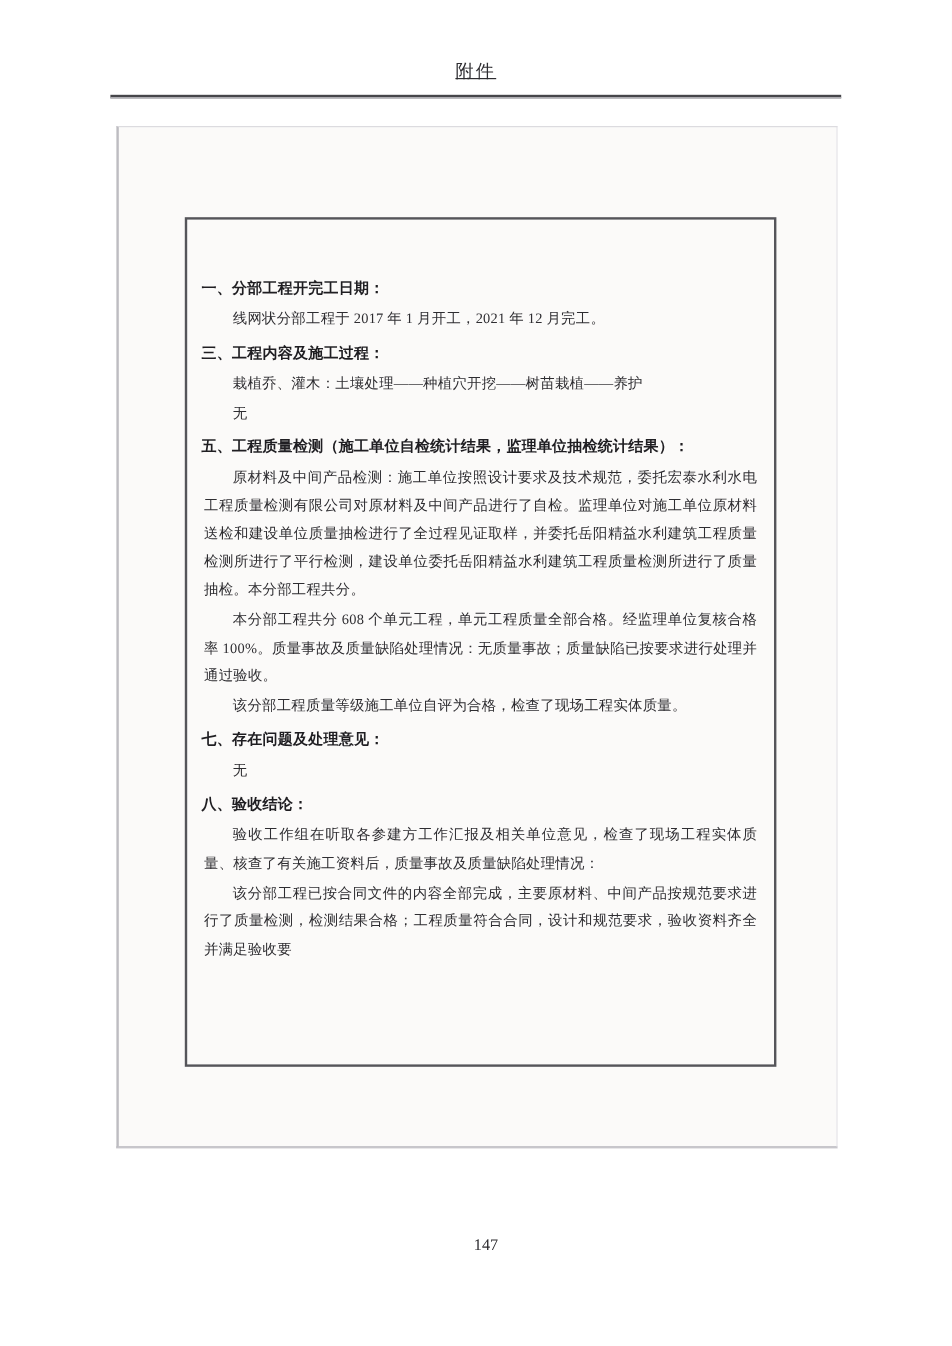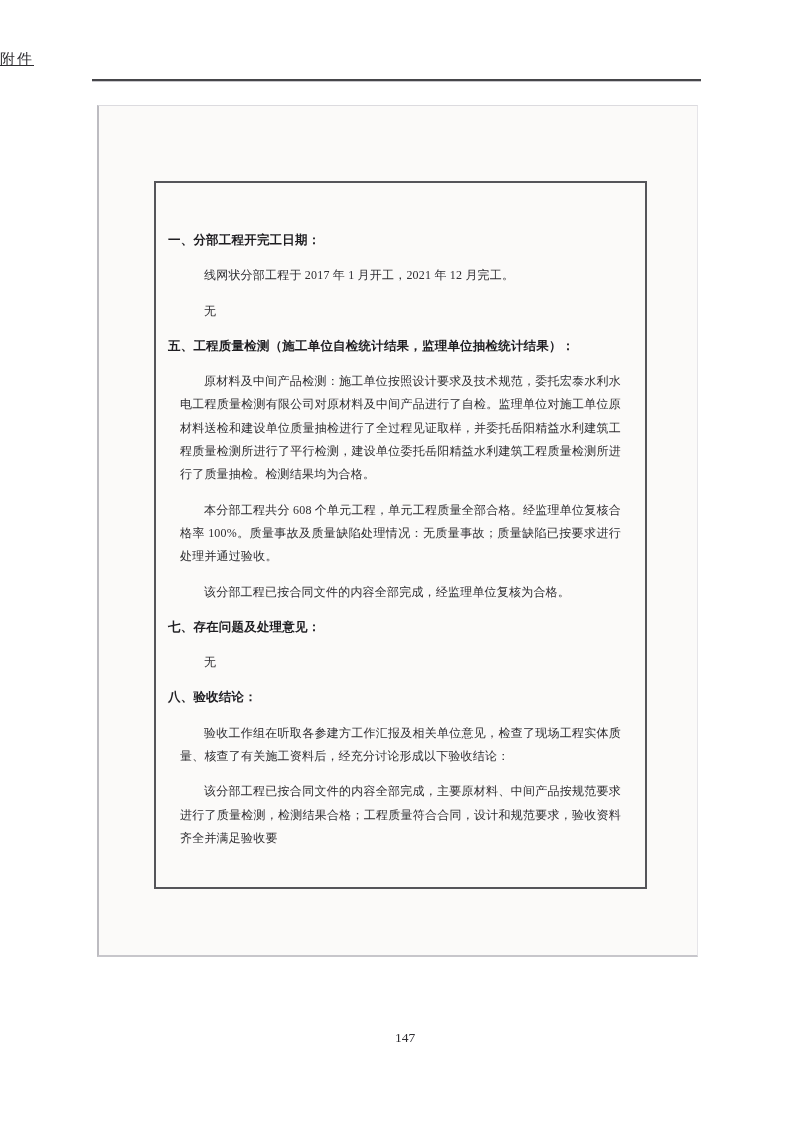--- a/index.html
+++ b/index.html
@@ -6,20 +6,21 @@
   body {
     width: 793px; height: 1122px;
     position: relative;
     background: var(--page_bg, #ffffff);
     font-family: "Liberation Serif", "DejaVu Serif", serif;
     overflow: hidden;
   }
 
   .header-title {
     position: absolute; top: 50px; left: 0; right: 0;
+    text-align: center;
     font-size: 15px; letter-spacing: 2px;
     color: var(--ink, #2e2d31);
     text-decoration: underline;
   }
   .header-rule {
     position: absolute; top: 79px; left: 92px; width: 609px; height: 2px;
     background: var(--rule, #46464a);
     border-bottom: 1px solid #c9c8cc;
   }
 
@@ -45,21 +46,21 @@
 
   .sec-heading {
     font-weight: bold;
     font-size: 12.5px;
     line-height: 23.3px;
     margin: 5px 0 0 0;
     letter-spacing: 0.2px;
     color: var(--heading_ink, #1f1e22);
   }
   .sec-para {
-    margin: 12px;
+    margin: 2px;
     font-size: 12px;
     line-height: 23.3px;
     text-indent: 2em;
     text-align: justify;
     letter-spacing: 0.2px;
     color: var(--ink, #2e2d31);
   }
 
   .page-number {
     position: absolute; top: 1030px; left: 17px; right: 0;
@@ -76,38 +77,40 @@
 <div class="header-rule"></div>
 
 <div class="scan-page">
   <div class="report-box">
     <div>
         <section>
           <div class="sec-heading">一、分部工程开完工日期：</div>
           <p class="sec-para">线网状分部工程于 2017 年 1 月开工，2021 年 12 月完工。</p>
         </section>
         <section>
+          <div class="sec-heading">三、工程内容及施工过程：</div>
+          <p class="sec-para">栽植乔、灌木：土壤处理——种植穴开挖——树苗栽植——养护</p>
         </section>
         <section>
           <p class="sec-para">无</p>
         </section>
         <section>
           <div class="sec-heading">五、工程质量检测（施工单位自检统计结果，监理单位抽检统计结果）：</div>
-          <p class="sec-para">原材料及中间产品检测：施工单位按照设计要求及技术规范，委托宏泰水利水电工程质量检测有限公司对原材料及中间产品进行了自检。监理单位对施工单位原材料送检和建设单位质量抽检进行了全过程见证取样，并委托岳阳精益水利建筑工程质量检测所进行了平行检测，建设单位委托岳阳精益水利建筑工程质量检测所进行了质量抽检。检测结果均为合格。</p>
+          <p class="sec-para">原材料及中间产品检测：施工单位按照设计要求及技术规范，委托宏泰水利水电工程质量检测有限公司对原材料及中间产品进行了自检。监理单位对施工单位原材料送检和建设单位质量抽检进行了全过程见证取样，并委托岳阳精益水利建筑工程质量检测所进行了平行检测，建设单位委托岳阳精益水利建筑工程质量检测所进行了质量抽检。本分部工程共分。</p>
         </section>
         <section>
           <p class="sec-para">本分部工程共分 608 个单元工程，单元工程质量全部合格。经监理单位复核合格率 100%。质量事故及质量缺陷处理情况：无质量事故；质量缺陷已按要求进行处理并通过验收。</p>
-          <p class="sec-para">该分部工程已按合同文件的内容全部完成，经监理单位复核为合格。</p>
+          <p class="sec-para">该分部工程质量等级施工单位自评为合格，检查了现场工程实体质量。</p>
         </section>
         <section>
           <div class="sec-heading">七、存在问题及处理意见：</div>
           <p class="sec-para">无</p>
         </section>
         <section>
           <div class="sec-heading">八、验收结论：</div>
-          <p class="sec-para">验收工作组在听取各参建方工作汇报及相关单位意见，检查了现场工程实体质量、核查了有关施工资料后，经充分讨论形成以下验收结论：</p>
+          <p class="sec-para">验收工作组在听取各参建方工作汇报及相关单位意见，检查了现场工程实体质量、核查了有关施工资料后，质量事故及质量缺陷处理情况：</p>
           <p class="sec-para">该分部工程已按合同文件的内容全部完成，主要原材料、中间产品按规范要求进行了质量检测，检测结果合格；工程质量符合合同，设计和规范要求，验收资料齐全并满足验收要</p>
         </section>
       </div>
   </div>
 </div>
 
 <div class="page-number">147</div>
 
 </body></html>

